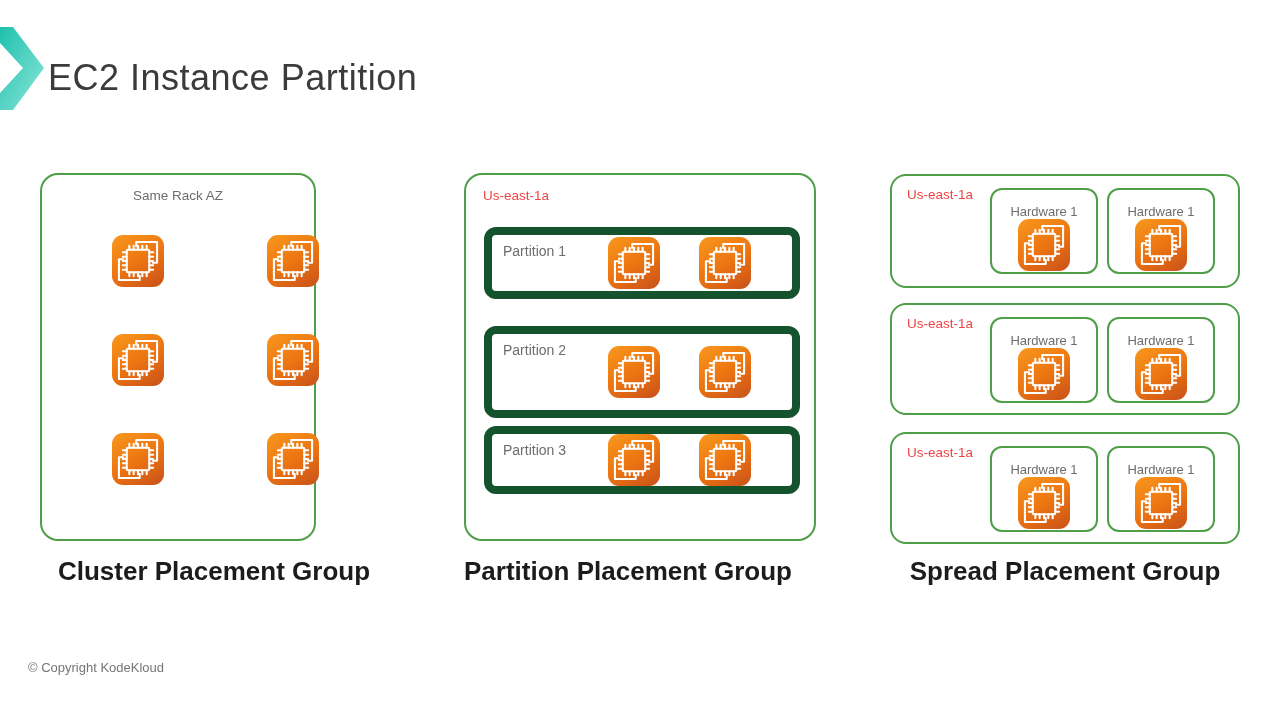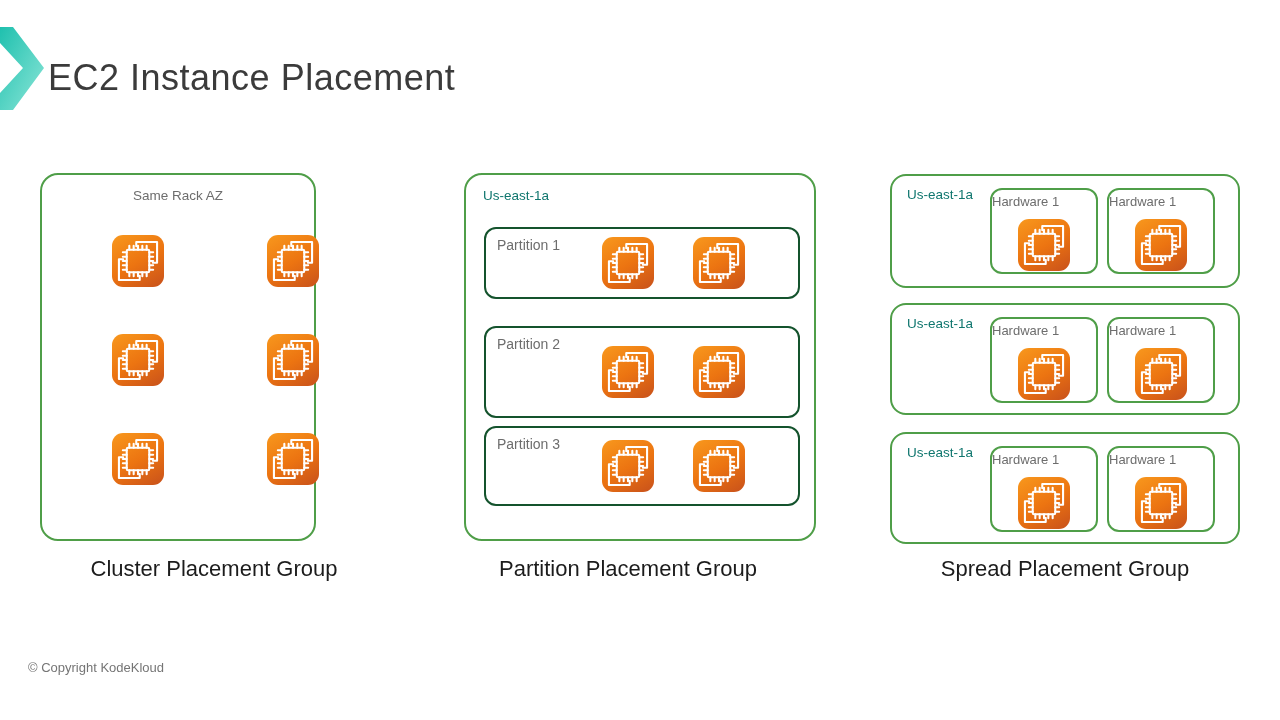--- a/index.html
+++ b/index.html
@@ -7,50 +7,50 @@
               font-family:"Liberation Sans", "DejaVu Sans", sans-serif; }
   .stage { position:relative; width:1280px; height:720px; background:#ffffff; }
 
   
   .logo { position:absolute; left:0; top:22px; width:44px; height:92px; }
   .title { position:absolute; left:48px; top:57px; font-size:36px; font-weight:400;
            color:#3b3b3b; letter-spacing:0.5px; white-space:nowrap; }
 
   
   .group-box { position:absolute; border:2px solid #4f9e48; border-radius:18px; background:#fff; }
-  .sub-box   { position:absolute; border:2px solid #14532d; border-radius:12px; background:#fff; }
+  .sub-box   { position:absolute; border:8px solid #14532d; border-radius:12px; background:#fff; }
 
   .zone-label   { position:absolute; top:13px; left:0; right:0; text-align:center;
                   font-size:13.5px; color:#6d6d6d; }
-  .region-label { position:absolute; top:13px; left:17px; font-size:13.5px; color:#0f766e; }
+  .region-label { position:absolute; top:13px; left:17px; font-size:13.5px; color:#ef4444; }
 
   
   .cluster-grid { position:absolute; left:70px; top:60px; width:207px;
                   display:flex; flex-direction:column; gap:47px; }
   .icon-row { display:flex; justify-content:space-between; }
 
   
   .partition-label { position:absolute; left:11px; top:8px; font-size:14px; color:#6d6d6d; }
   .partition-icons { position:absolute; left:116px; top:50%; transform:translateY(-50%);
                      display:flex; gap:39px; }
 
   
   .hw-box { position:absolute; top:12px; width:108px; height:86px;
             border:2px solid #4f9e48; border-radius:12px; background:#fff; }
-  .hw-label { position:absolute; top:4px; left:0; right:0; text-align:left;
+  .hw-label { position:absolute; top:14px; left:0; right:0; text-align:center;
               font-size:13px; color:#6d6d6d; }
   .hw-box .ec2-icon { position:absolute; left:26px; top:29px; }
 
   
   .ec2-icon { width:52px; height:52px; border-radius:11px;
               background:linear-gradient(150deg,#f8981d 0%,#ec7411 52%,#c8511b 100%); }
   .ec2-icon svg { width:100%; height:100%; display:block; }
 
-  .caption { position:absolute; top:556px; text-align:center; font-size:22px;
-             font-weight:400; color:#1c1c1c; white-space:nowrap; }
+  .caption { position:absolute; top:556px; text-align:center; font-size:26px;
+             font-weight:700; color:#1c1c1c; white-space:nowrap; }
 
   .footer { position:absolute; left:28px; top:660px; font-size:13px; color:#757575; }
 </style>
 </head>
 <body>
 
 <svg width="0" height="0" style="position:absolute" aria-hidden="true">
   <symbol id="ec2-glyph" viewBox="0 0 60 60">
     <g fill="none" stroke="#ffffff" stroke-width="2.4" stroke-linecap="round" stroke-linejoin="round">
       <path d="M28 13 V8 H52 V32 H47"></path>
@@ -68,21 +68,21 @@
 
   <svg class="logo" viewBox="0 0 44 92">
     <defs>
       <linearGradient id="tealGrad" x1="0" y1="0" x2="1" y2="1">
         <stop offset="0" stop-color="#1fc0ae"></stop>
         <stop offset="1" stop-color="#8ce6d8"></stop>
       </linearGradient>
     </defs>
     <polygon points="0,5 13,5 44,46 13,88 0,88 0,71 23,46 0,21" fill="url(#tealGrad)"></polygon>
   </svg>
-  <h1 class="title">EC2 Instance Placement</h1>
+  <h1 class="title">EC2 Instance Partition</h1>
 
   <div class="group-box" style="left:40px; top:173px; width:276px; height:368px;">
     <div class="zone-label">Same Rack AZ</div>
     <div class="cluster-grid">
       <div class="icon-row">
         <div class="ec2-icon">
             <svg viewBox="0 0 60 60">
               <use href="#ec2-glyph"></use>
             </svg>
           </div>
@@ -148,21 +148,21 @@
             </svg>
           </div>
         <div class="ec2-icon">
             <svg viewBox="0 0 60 60">
               <use href="#ec2-glyph"></use>
             </svg>
           </div>
       </div>
     </div>
 
-    <div class="sub-box" style="left:18px; top:251px; width:316px; height:80px;">
+    <div class="sub-box" style="left:18px; top:251px; width:316px; height:68px;">
       <div class="partition-label">Partition 3</div>
       <div class="partition-icons">
         <div class="ec2-icon">
             <svg viewBox="0 0 60 60">
               <use href="#ec2-glyph"></use>
             </svg>
           </div>
         <div class="ec2-icon">
             <svg viewBox="0 0 60 60">
               <use href="#ec2-glyph"></use>

